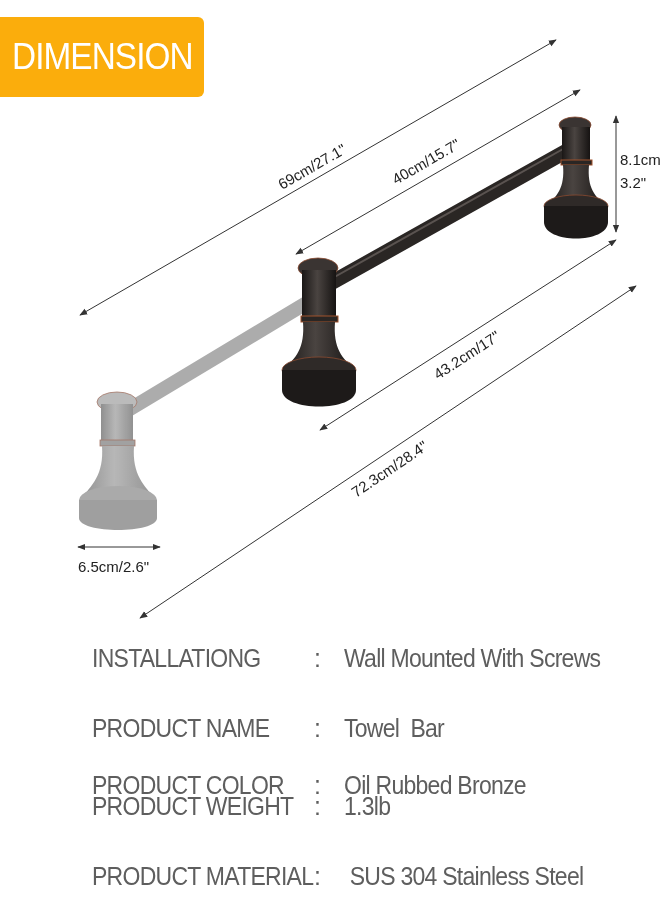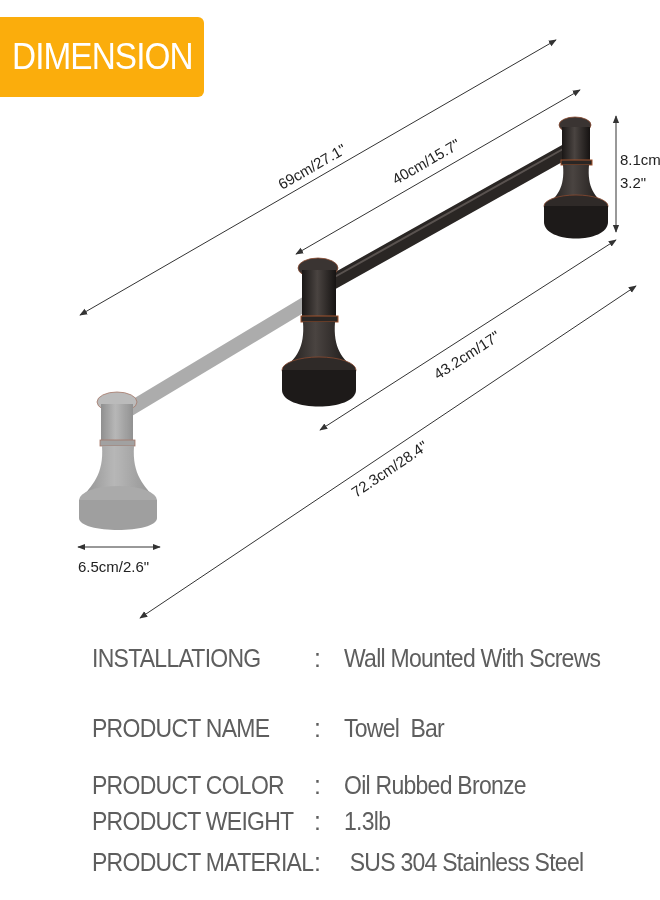--- a/index.html
+++ b/index.html
@@ -103,23 +103,23 @@
   <div class="row" style="top:72px">
     <span class="lbl">PRODUCT NAME</span>
     <span class="colon">:</span>
     <span class="val" style="white-space:pre">Towel  Bar</span>
   </div>
   <div class="row" style="top:129px">
     <span class="lbl">PRODUCT COLOR</span>
     <span class="colon">:</span>
     <span class="val">Oil Rubbed Bronze</span>
   </div>
-  <div class="row" style="top:165px">
+  <div class="row" style="top:150px">
     <span class="lbl">PRODUCT WEIGHT</span>
     <span class="colon">:</span>
     <span class="val">1.3lb</span>
   </div>
-  <div class="row" style="top:206px">
+  <div class="row" style="top:220px">
     <span class="lbl">PRODUCT MATERIAL</span>
     <span class="colon">:</span>
     <span class="val" style="white-space:pre"> SUS 304 Stainless Steel</span>
   </div>
 </div>
 
 </body></html>

